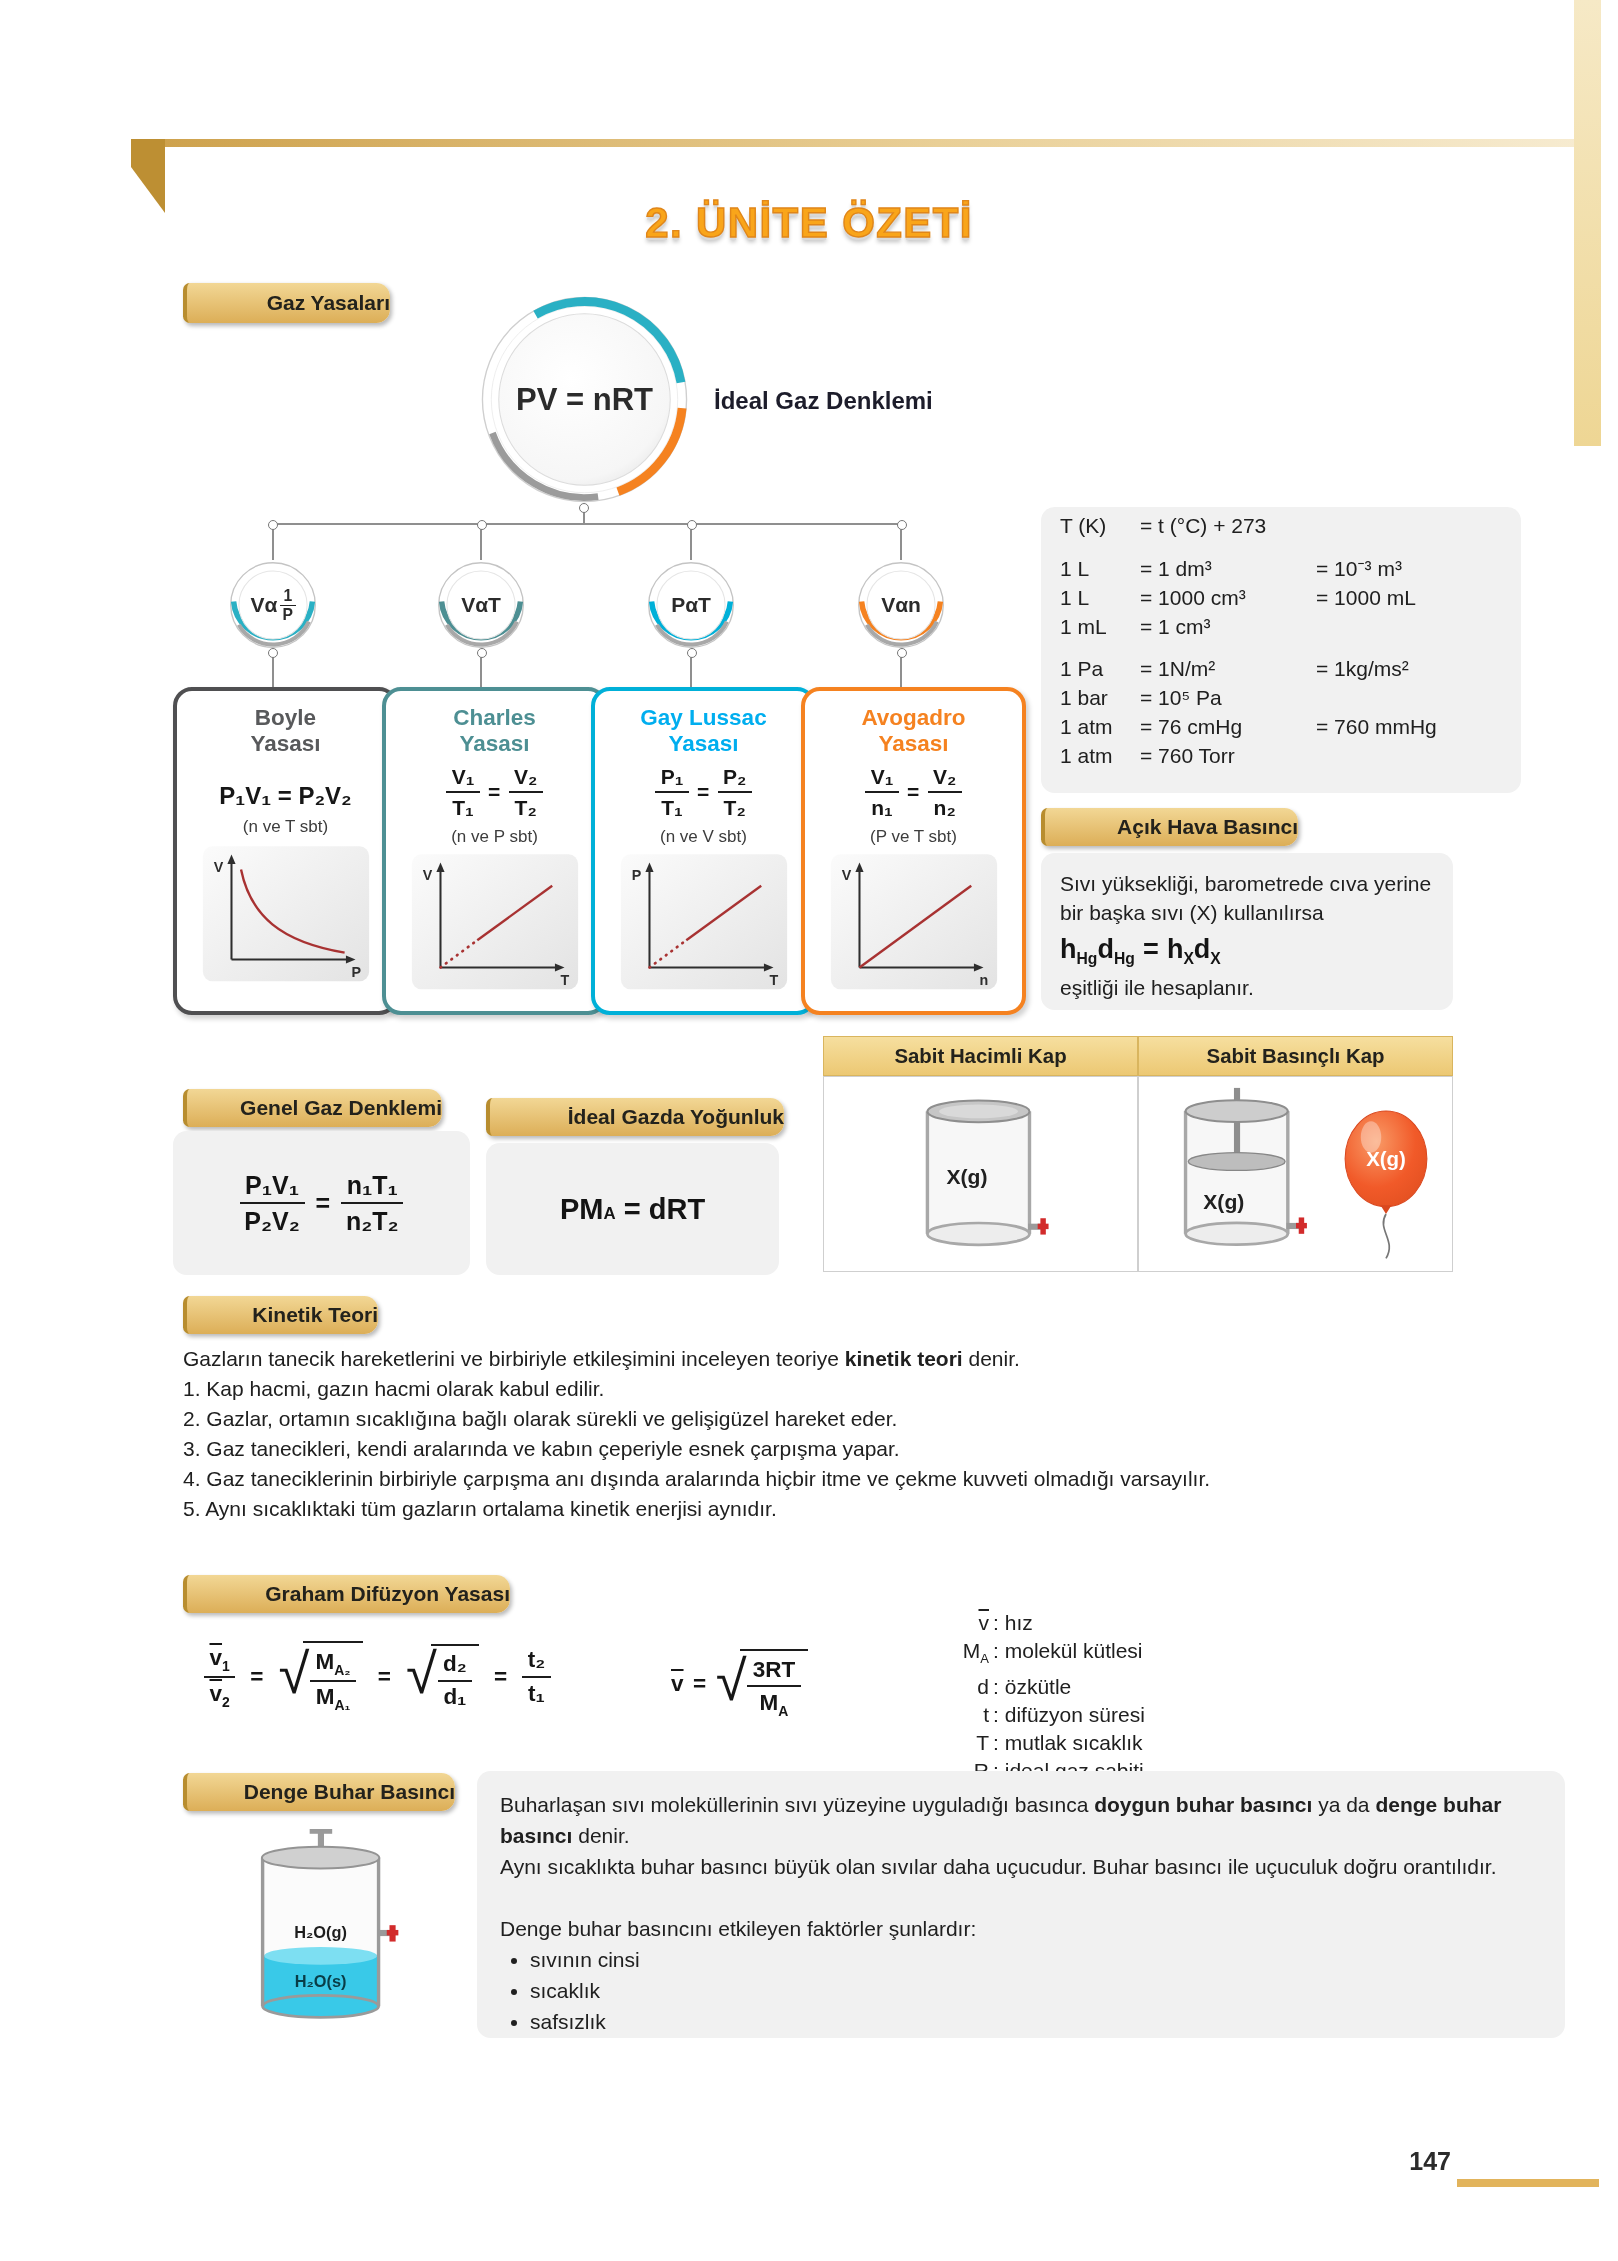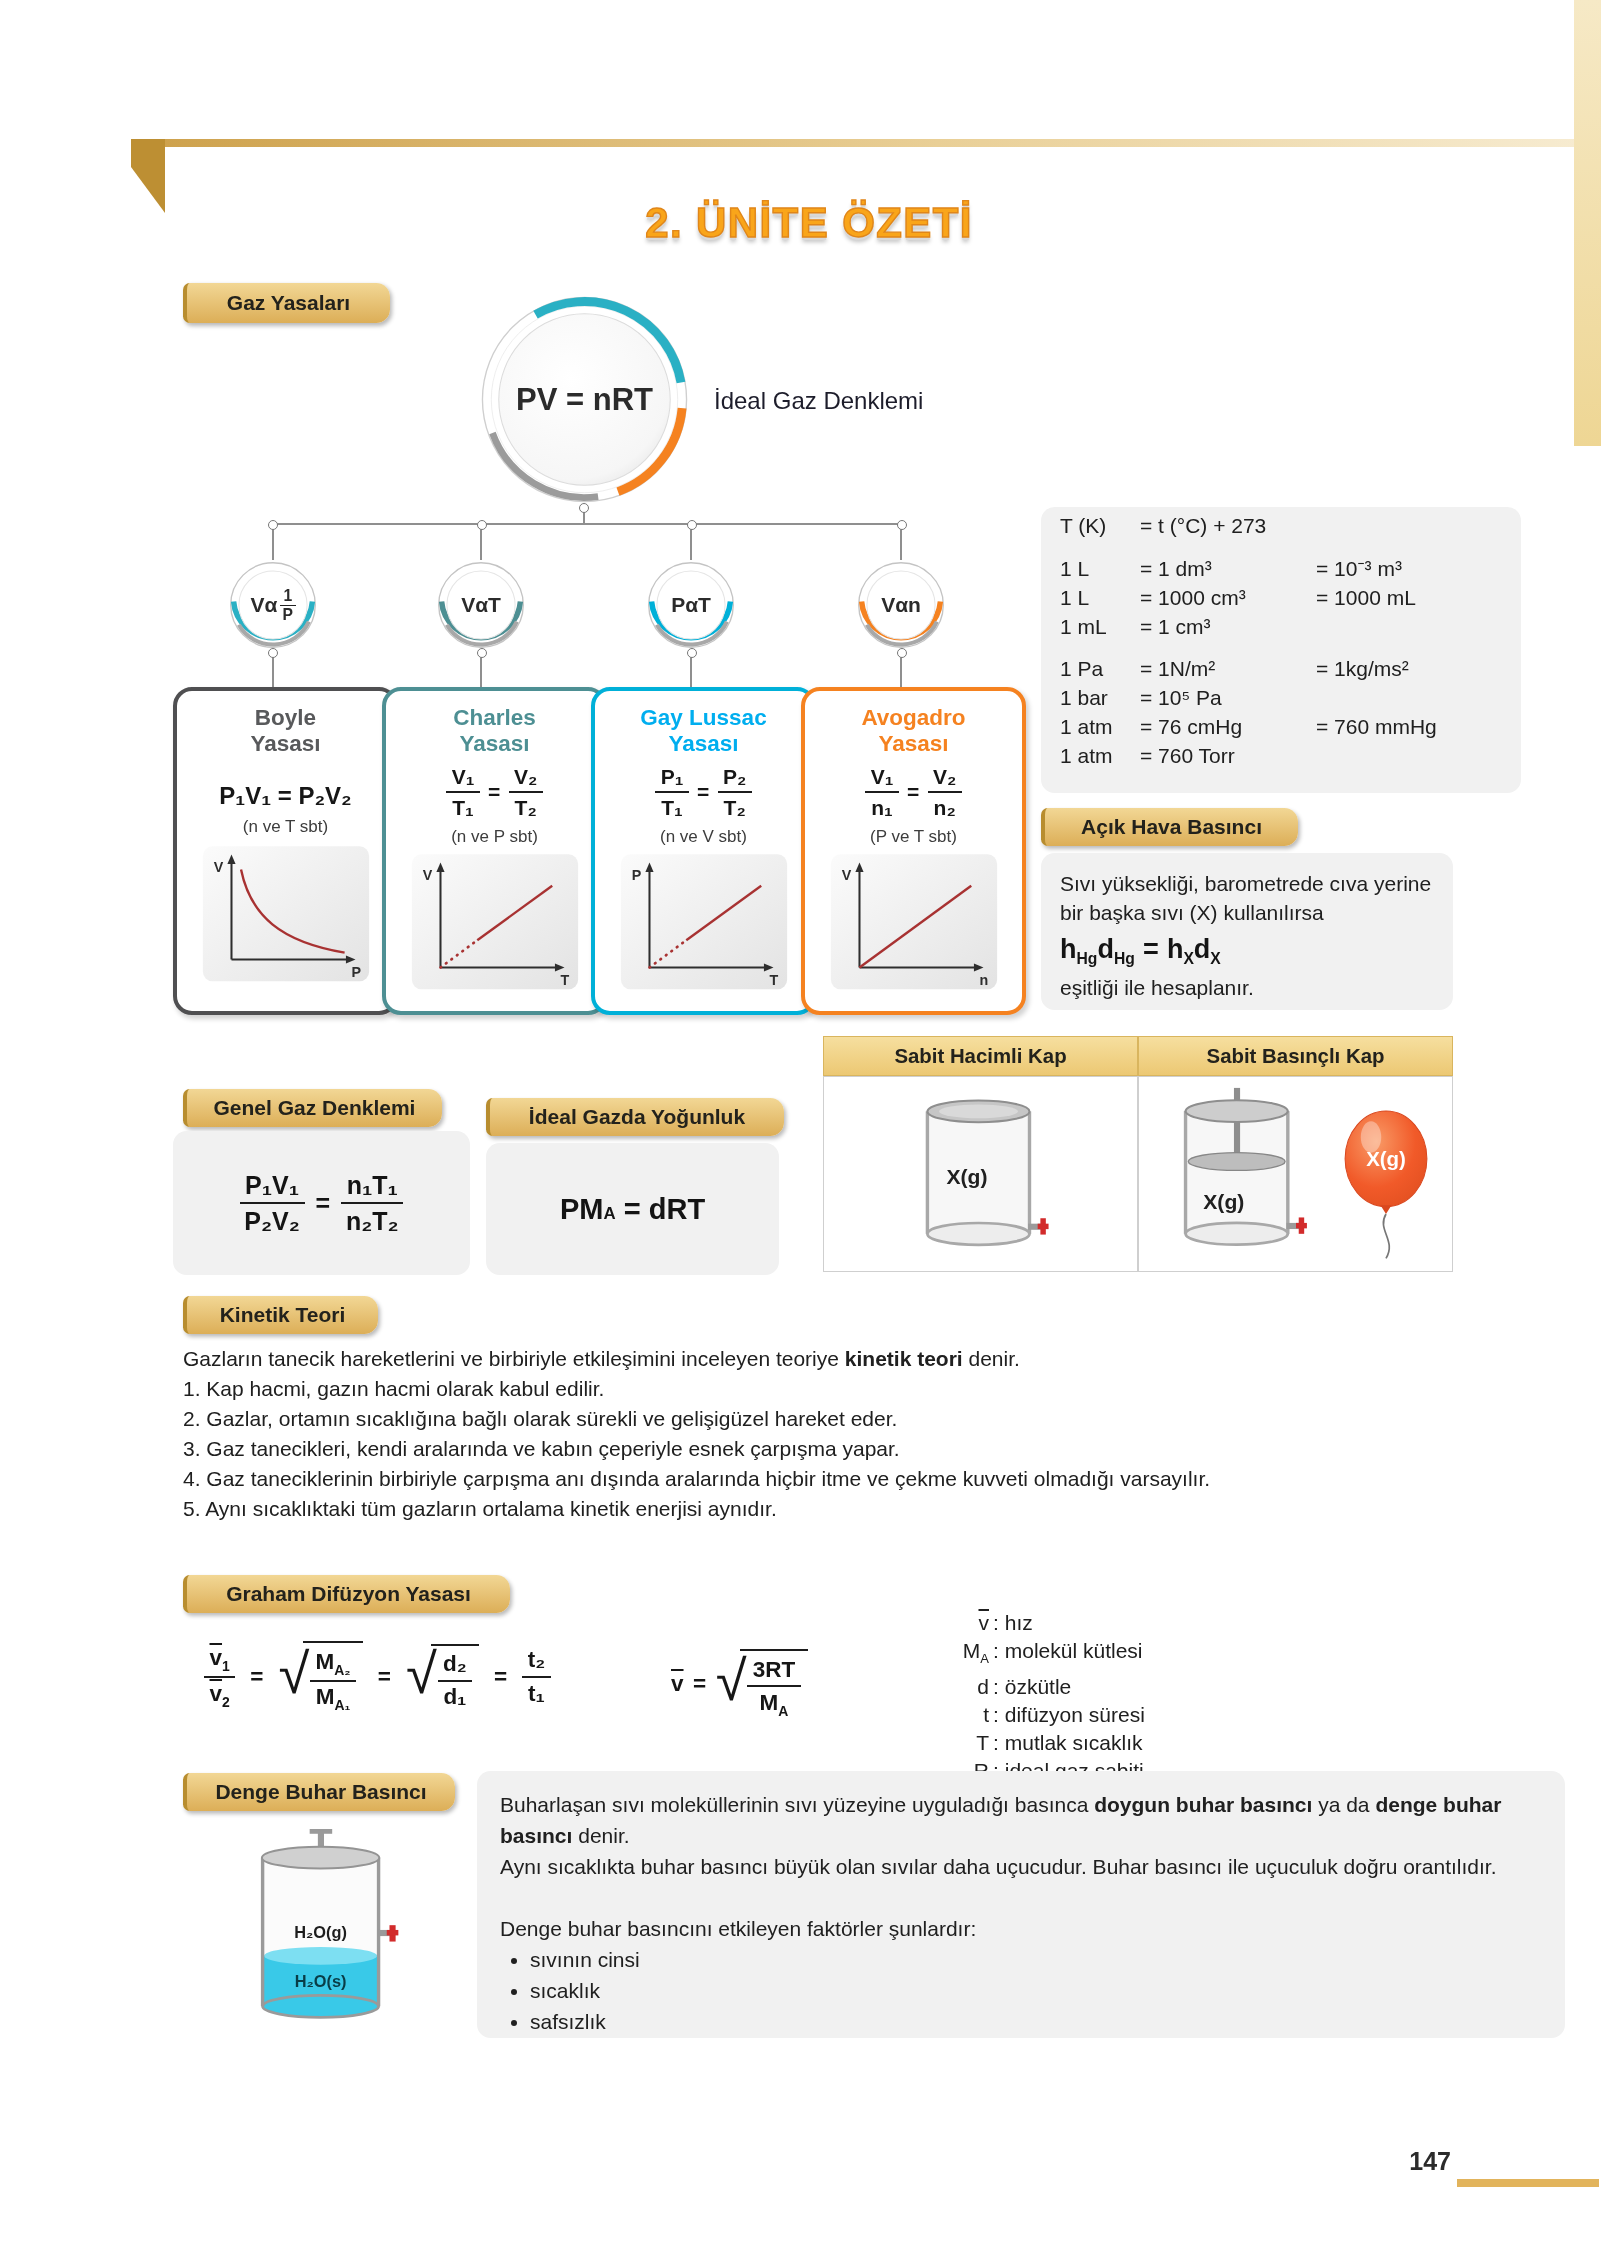--- a/index.html
+++ b/index.html
@@ -8,30 +8,30 @@
   .b{font-weight:bold}
 
   
   .topbar{background:linear-gradient(90deg,#cda04a,#e9cf96 55%,#f7ecd2)}
   .wedge{background:#bd8f33;clip-path:polygon(0 0,100% 0,100% 100%,0 38%)}
   .rightstrip{background:linear-gradient(180deg,#f6e9c6,#eed694)}
   .goldbar{background:#e2b45c}
 
   .title{width:100%;text-align:center;font-size:42px;font-weight:800;letter-spacing:1.4px;color:#f9a51a;-webkit-text-stroke:1.4px #e0861a;text-shadow:0 2.7px 0 #d9d9d9,0 4.8px 4.1px rgba(0,0,0,.25)}
 
-  .badge{display:flex;align-items:center;justify-content:center;font-weight:bold;font-size:21px;color:#23221c;background:linear-gradient(180deg,#f2d795,#dcae57);border-left:4.1px solid #b88d2f;border-radius:6.8px 13.6px 13.6px 6.8px;box-shadow:2px 2.7px 4.1px rgba(0,0,0,.28)}
+  .badge{display:flex;align-items:center;justify-content:flex-end;font-weight:bold;font-size:21px;color:#23221c;background:linear-gradient(180deg,#f2d795,#dcae57);border-left:4.1px solid #b88d2f;border-radius:6.8px 13.6px 13.6px 6.8px;box-shadow:2px 2.7px 4.1px rgba(0,0,0,.28)}
   .graybox{background:#f1f1f1;border-radius:13.6px}
 
   
   .cline{background:#8f8f8f}
   .dot{width:8.2px;height:8.2px;border:1.4px solid #777;background:#fff;border-radius:50%}
 
   .circle-text{display:flex;align-items:center;justify-content:center;font-weight:bold;color:#2b2b2b}
   .big-circle-text{font-size:31px}
-  .ideal-label{font-size:24px;font-weight:normal;color:#1d1d2b}
+  .ideal-label{font-size:24px;font-weight:bold;color:#1d1d2b}
   .node-text{font-size:21px}
   .mfrac{display:inline-flex;flex-direction:column;align-items:center;font-size:15.7px;line-height:1.1;margin-left:2.7px;font-weight:bold}
   .mfrac .t{border-bottom:1.7px solid #222;padding:0 3.4px 0.7px}
 
   
   .card{position:absolute;width:225px;height:328px;background:#fff;border-radius:19px;border:4.8px solid #444;box-sizing:border-box;display:flex;flex-direction:column;align-items:center;box-shadow:2.7px 3.4px 5.5px rgba(0,0,0,.18)}
   .law-title{margin-top:13.6px;text-align:center;font-size:22.5px;line-height:26.6px;font-weight:bold}
   .law-formula-inline{margin-top:24.5px;font-size:24px;font-weight:bold;color:#161616}
   .law-formula{margin-top:6.8px;display:flex;align-items:center;gap:8.2px;font-size:21px;font-weight:bold;color:#161616}
   .law-note{margin-top:6.8px;font-size:17px;color:#3d3d3d}

